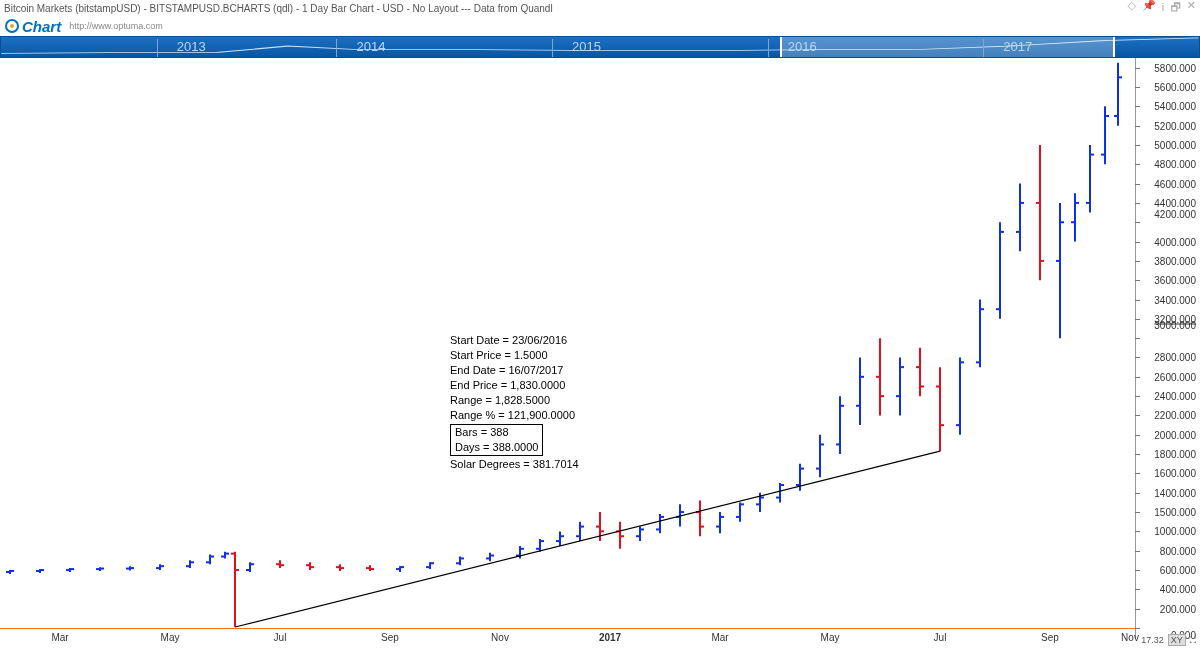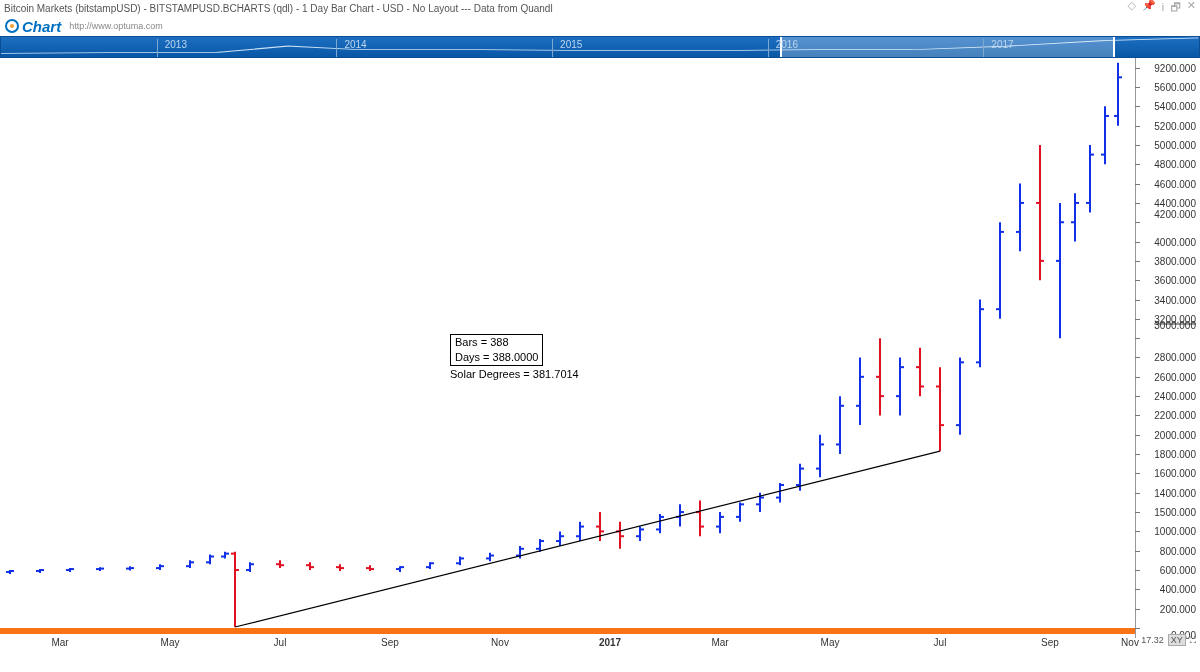--- a/index.html
+++ b/index.html
@@ -4,28 +4,28 @@
 <style>
   * { margin: 0; padding: 0; box-sizing: border-box; }
   body { font-family: Arial, sans-serif; font-size: 11px; background: #fff; width: 1200px; height: 672px; overflow: hidden; position: relative; }
   .title-bar { height: 16px; display: flex; align-items: center; padding: 0 4px; color: #555; font-size: 10px; }
   .title-bar .icons { margin-left: auto; display: flex; gap: 6px; color: #aaa; font-size: 11px; }
   .logo-bar { height: 20px; display: flex; align-items: center; padding: 0 4px; }
   .logo { font-weight: bold; font-style: italic; color: #0070c0; font-size: 15px; display: flex; align-items: center; }
   .logo svg { margin-right: 2px; }
   .logo-url { color: #888; font-size: 9px; margin-left: 8px; }
   .navigator { height: 22px; position: relative; background: linear-gradient(#1e6fc2, #0857a5); border: 1px solid #0a4f94; }
-  .nav-year { position: absolute; top: 2px; color: #bcd6ef; font-size: 10px; border-left: 1px solid #7ea8d0; padding-left: 7px; height: 18px; }
+  .nav-year { position: absolute; top: 2px; color: #bcd6ef; font-size: 13px; border-left: 1px solid #7ea8d0; padding-left: 19px; height: 18px; }
   .nav-window { position: absolute; top: 0; bottom: 0; background: rgba(255,255,255,0.25); border-left: 2px solid #fff; border-right: 2px solid #fff; }
   .chart-area { position: relative; width: 1200px; height: 590px; }
   .plot { position: absolute; left: 0; top: 0; }
   .y-axis { position: absolute; right: 0; top: 0; width: 65px; height: 580px; border-left: 1px solid #999; }
   .y-tick { position: absolute; right: 4px; font-size: 10px; color: #333; transform: translateY(-50%); }
   .y-tick-mark { position: absolute; right: 60px; width: 5px; height: 1px; background: #777; }
-  .x-axis { position: absolute; left: 0; bottom: 0; height: 20px; width: 1135px; border-top: 6px solid #f97316; }
+  .x-axis { position: absolute; left: 0; bottom: 0; height: 20px; width: 1135px; border-top: 1px solid #f97316; }
   .x-tick { position: absolute; top: 3px; font-size: 10px; color: #333; transform: translateX(-50%); }
   .x-tick-bold { font-weight: bold; }
   .annotation { position: absolute; left: 450px; top: 275px; font-size: 11px; color: #000; line-height: 15px; }
   .annotation-box { border: 1px solid #000; padding: 0 4px; margin: 1px 0; display: inline-block; }
   .footer-right { position: absolute; right: 4px; bottom: 2px; font-size: 9px; color: #555; display: flex; align-items: center; gap: 4px; }
   .xy-btn { background: #ddd; border: 1px solid #aaa; padding: 0 2px; font-size: 9px; }
 </style>
 </head>
 <body>
 
@@ -374,38 +374,46 @@
       <div class="y-tick" style="top: 106.271px;">4800.000</div>
       <div class="y-tick-mark" style="top: 106.271px;"></div>
       <div class="y-tick" style="top: 86.9492px;">5000.000</div>
       <div class="y-tick-mark" style="top: 86.9492px;"></div>
       <div class="y-tick" style="top: 67.6271px;">5200.000</div>
       <div class="y-tick-mark" style="top: 67.6271px;"></div>
       <div class="y-tick" style="top: 48.3051px;">5400.000</div>
       <div class="y-tick-mark" style="top: 48.3051px;"></div>
       <div class="y-tick" style="top: 28.9831px;">5600.000</div>
       <div class="y-tick-mark" style="top: 28.9831px;"></div>
-      <div class="y-tick" style="top: 9.66102px;">9200.000</div>
+      <div class="y-tick" style="top: 9.66102px;">5800.000</div>
       <div class="y-tick-mark" style="top: 9.66102px;"></div>
     </div>
   <div class="x-axis" id="x-axis">
       <div class="x-tick" style="left: 60px;">Mar</div>
       <div class="x-tick" style="left: 170px;">May</div>
       <div class="x-tick" style="left: 280px;">Jul</div>
       <div class="x-tick" style="left: 390px;">Sep</div>
       <div class="x-tick" style="left: 500px;">Nov</div>
       <div class="x-tick x-tick-bold" style="left: 610px;">2017</div>
       <div class="x-tick" style="left: 720px;">Mar</div>
       <div class="x-tick" style="left: 830px;">May</div>
       <div class="x-tick" style="left: 940px;">Jul</div>
       <div class="x-tick" style="left: 1050px;">Sep</div>
       <div class="x-tick" style="left: 1130px;">Nov</div>
     </div>
 
   <div class="annotation">
+    <div id="anno-lines">
+        <div>Start Date = 23/06/2016</div>
+        <div>Start Price = 1.5000</div>
+        <div>End Date = 16/07/2017</div>
+        <div>End Price = 1,830.0000</div>
+        <div>Range = 1,828.5000</div>
+        <div>Range % = 121,900.0000</div>
+      </div>
     <div class="annotation-box" id="anno-box"><div>Bars = 388</div><div>Days = 388.0000</div></div>
     <div>Solar Degrees = 381.7014</div>
   </div>
 
   <div class="footer-right">
     <span>17.32</span>
     <span class="xy-btn">XY</span>
     <span>⛶</span>
   </div>
 </div>

